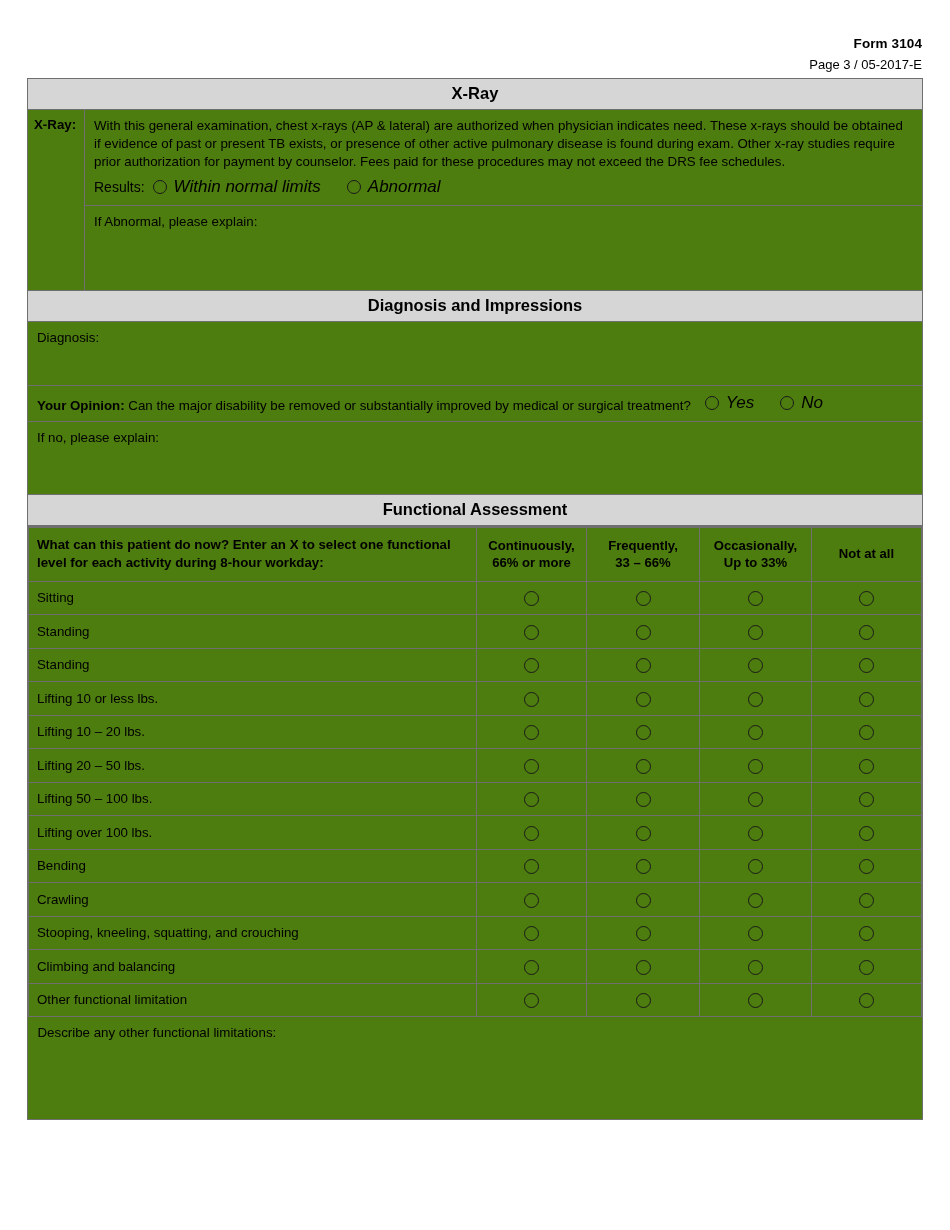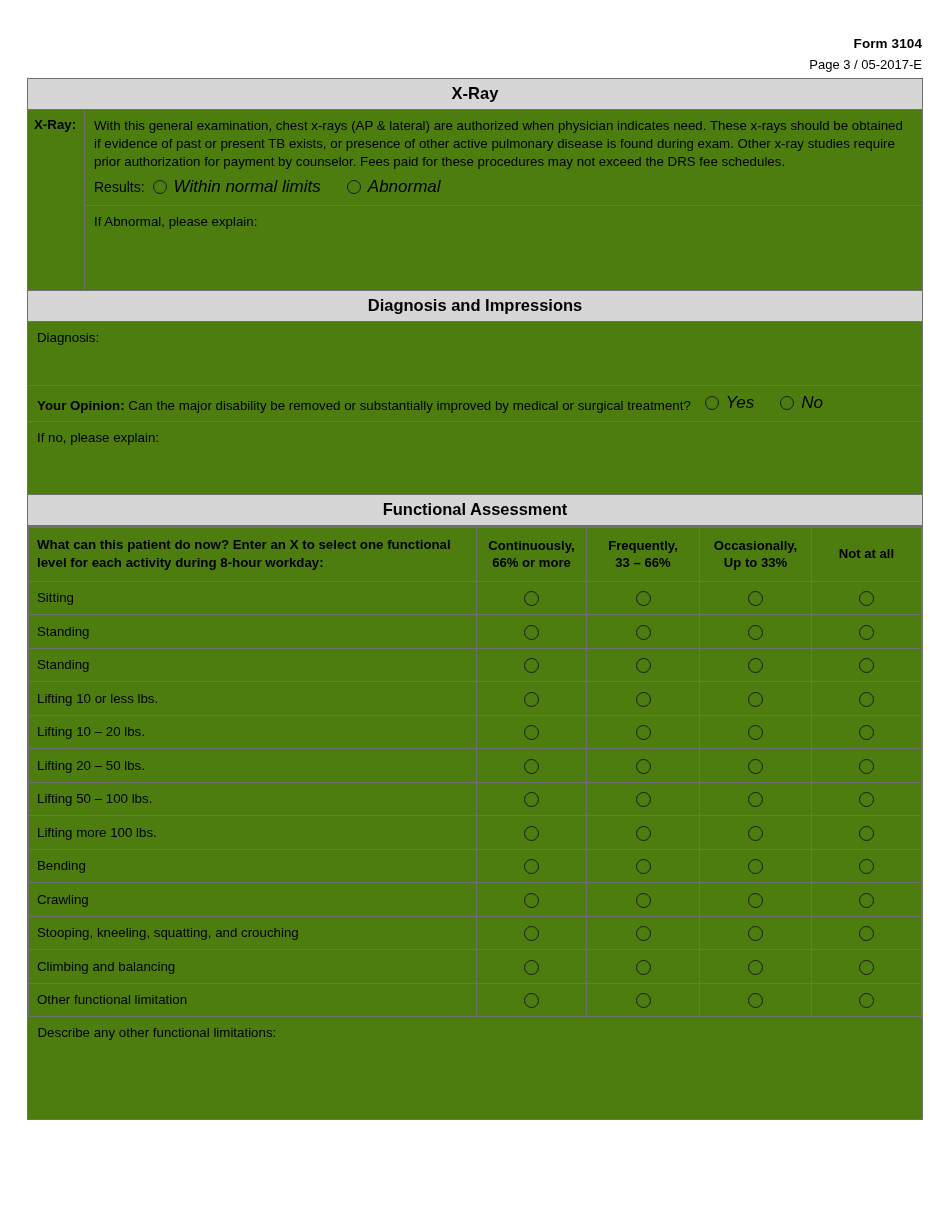--- a/index.html
+++ b/index.html
@@ -337,21 +337,21 @@
               <td class="mark"><span class="radio"></span></td>
             </tr>
             <tr>
               <td class="act">Lifting 50 – 100 lbs.</td>
               <td class="mark"><span class="radio"></span></td>
               <td class="mark"><span class="radio"></span></td>
               <td class="mark"><span class="radio"></span></td>
               <td class="mark"><span class="radio"></span></td>
             </tr>
             <tr>
-              <td class="act">Lifting more 100 lbs.</td>
+              <td class="act">Lifting over 100 lbs.</td>
               <td class="mark"><span class="radio"></span></td>
               <td class="mark"><span class="radio"></span></td>
               <td class="mark"><span class="radio"></span></td>
               <td class="mark"><span class="radio"></span></td>
             </tr>
             <tr>
               <td class="act">Bending</td>
               <td class="mark"><span class="radio"></span></td>
               <td class="mark"><span class="radio"></span></td>
               <td class="mark"><span class="radio"></span></td>

